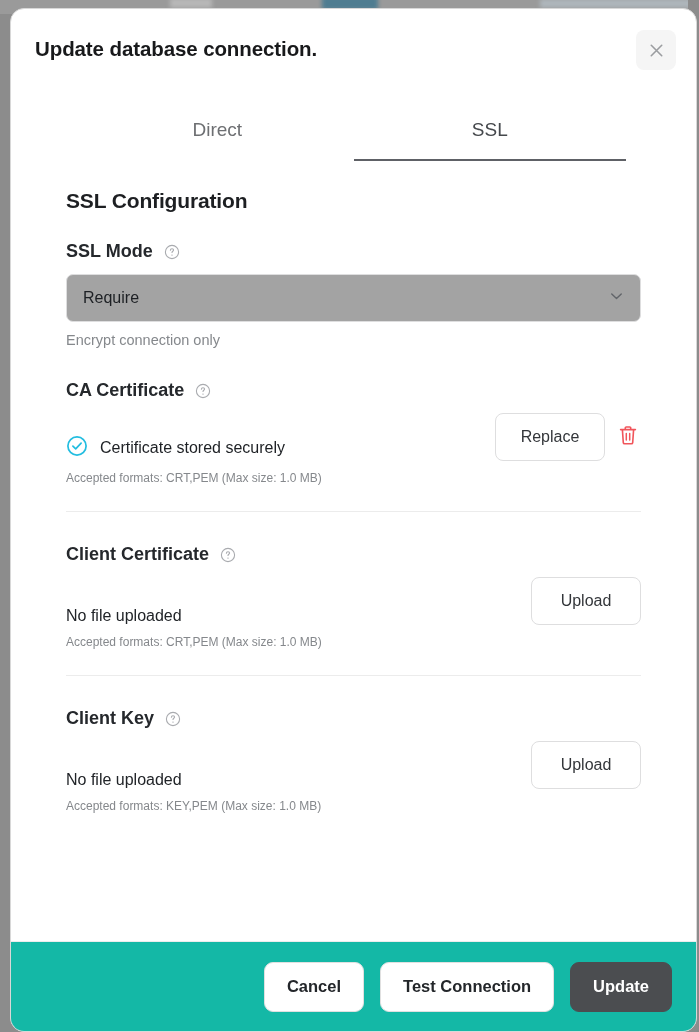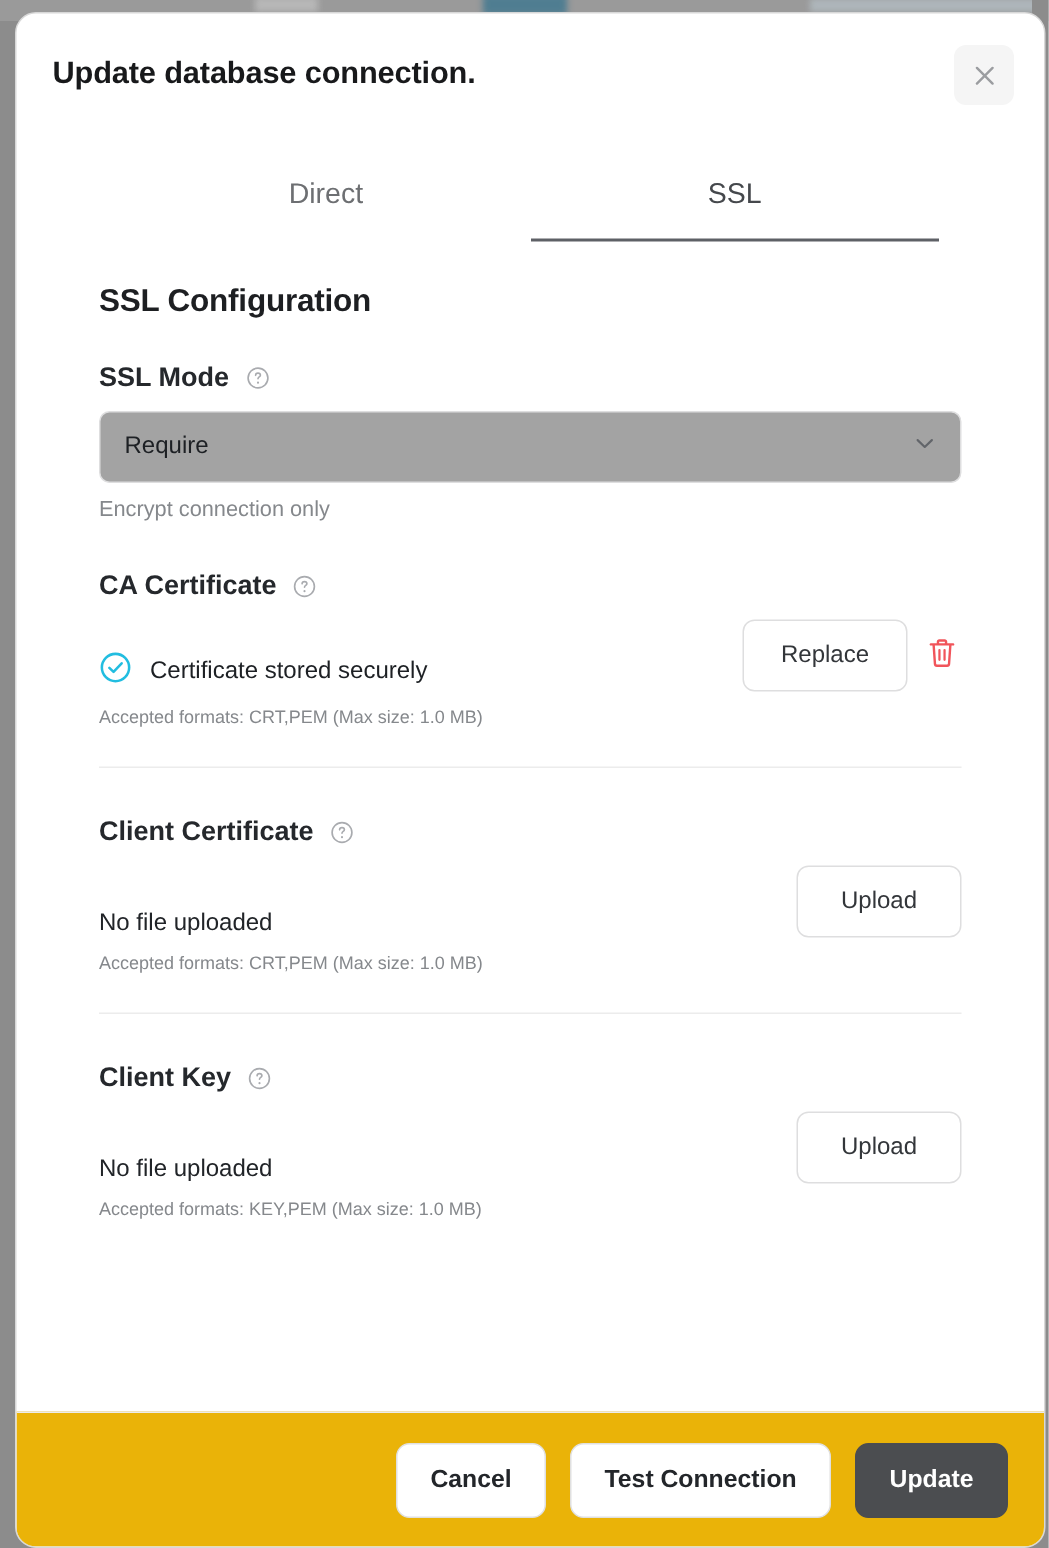--- a/index.html
+++ b/index.html
@@ -235,21 +235,21 @@
   .divider {
     height: 1px;
     background: #ececec;
     margin-top: 26px;
   }
 
   
   .dialog-footer {
     flex: 0 0 auto;
     height: 90px;
-    background: #eab308;
+    background: #14b8a6;
     border-top: 1px solid #ececec;
     display: flex;
     align-items: center;
     justify-content: flex-end;
     gap: 16px;
     padding: 0 24px;
   }
   .btn-footer {
     height: 50px;
     padding: 0 22px;

